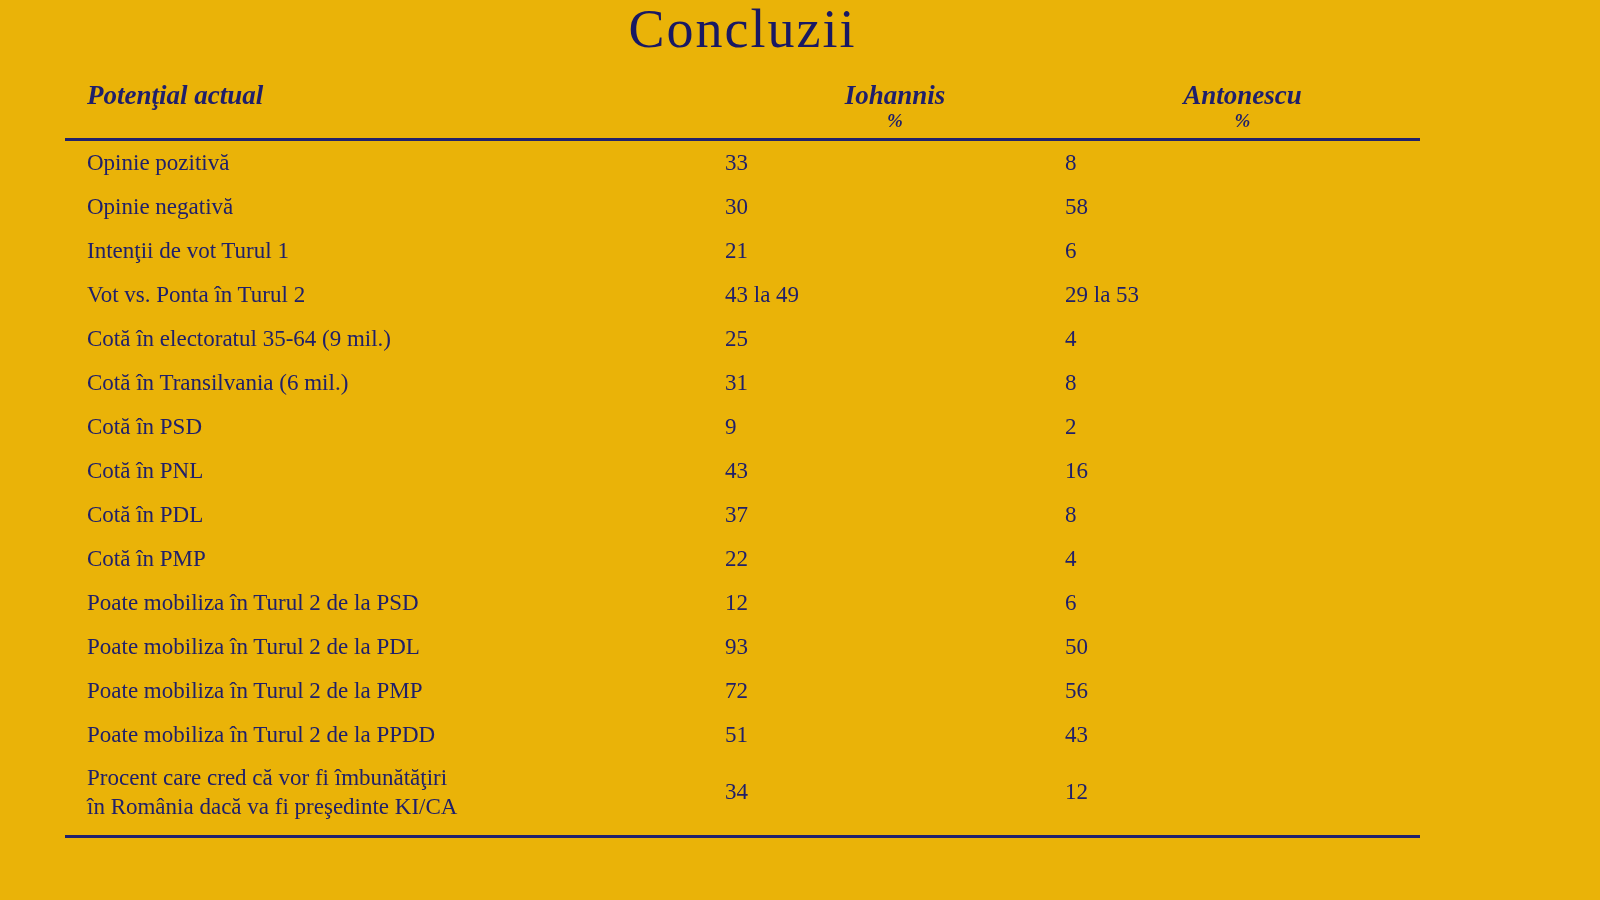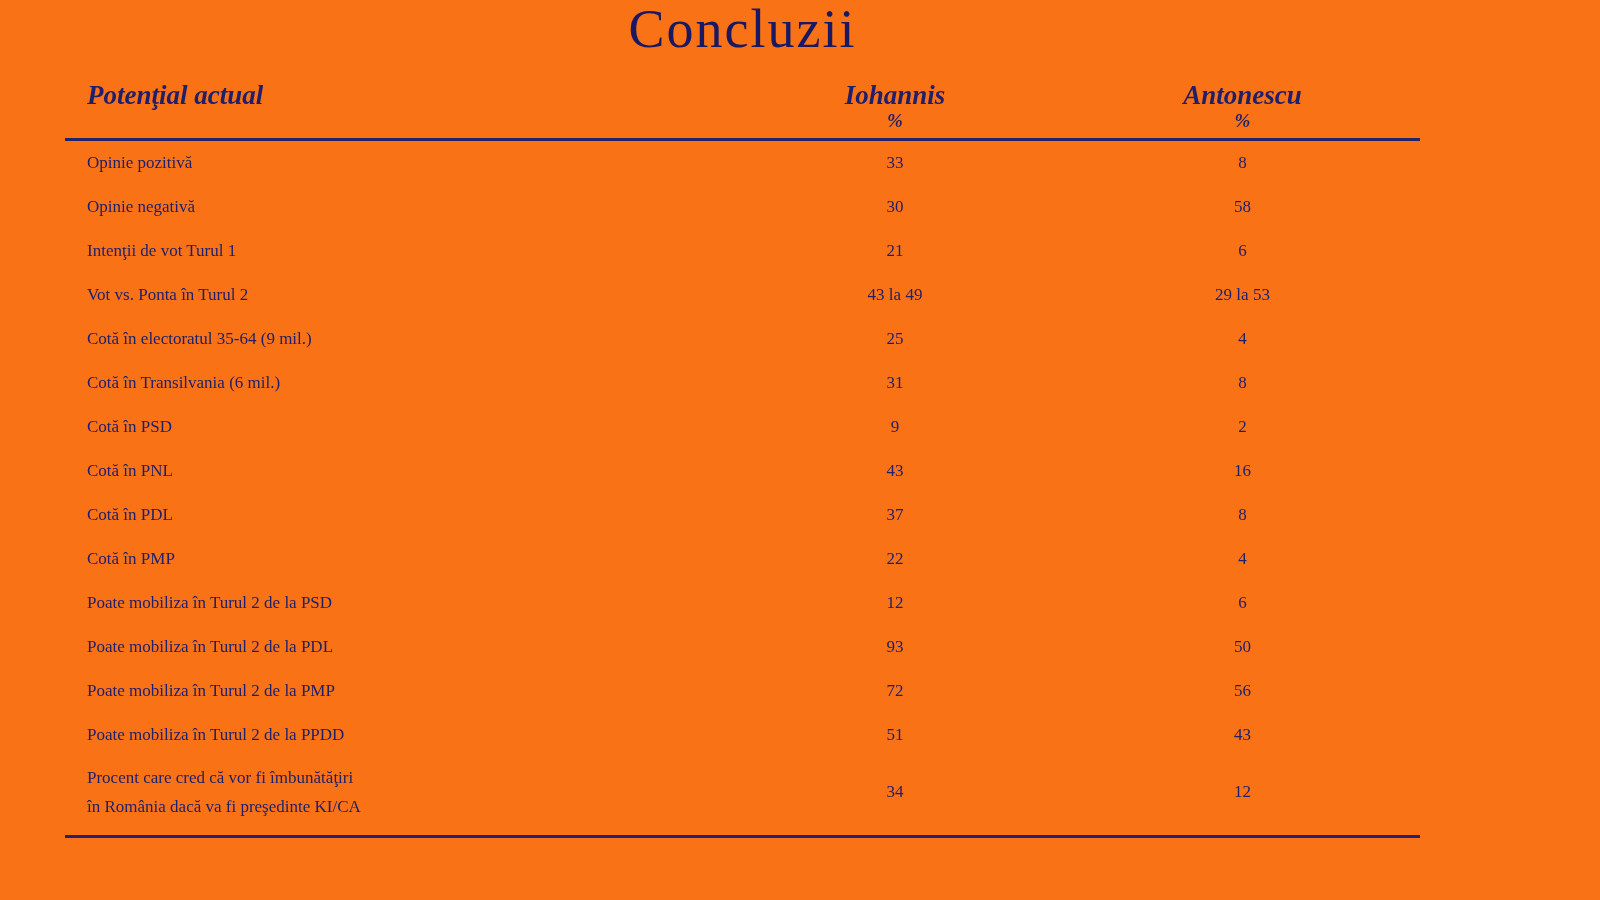--- a/index.html
+++ b/index.html
@@ -9,21 +9,21 @@
     width: 1600px;
     height: 900px;
     overflow: hidden;
     font-family: "Liberation Serif", "DejaVu Serif", serif;
     color: #1f1f6b;
   }
   .slide {
     position: relative;
     width: 1600px;
     height: 900px;
-    background: #f97316;
+    background: #eab308;
   }
   .container {
     position: absolute;
     left: 65px;
     top: 0;
     width: 1355px;
   }
   .title {
     text-align: center;
     font-size: 54px;
@@ -62,33 +62,33 @@
   thead tr.units th {
     font-size: 19px;
     line-height: 22px;
     text-align: center;
     padding-bottom: 6px;
   }
   thead { border-bottom: 3px solid #22226b; }
   table.poll { border-bottom: 3px solid #22226b; }
 
   tbody td {
-    font-size: 17px;
+    font-size: 23px;
     line-height: 30px;
     padding: 7px 0;
     color: #20206a;
     vertical-align: middle;
     font-family: Liberation Serif, serif;
   }
   tbody td.label-cell {
     text-align: left;
     padding-left: 22px;
     white-space: pre-line;
   }
-  tbody td.val-cell { text-align: center; }
+  tbody td.val-cell { }
   tbody tr.two-line td { padding-top: 6px; padding-bottom: 14px; }
   tbody tr.two-line td.label-cell { line-height: 29px; }
 </style>
 </head>
 <body>
 
 <div class="slide">
   <div class="container">
     <h1 class="title">Concluzii</h1>
 

